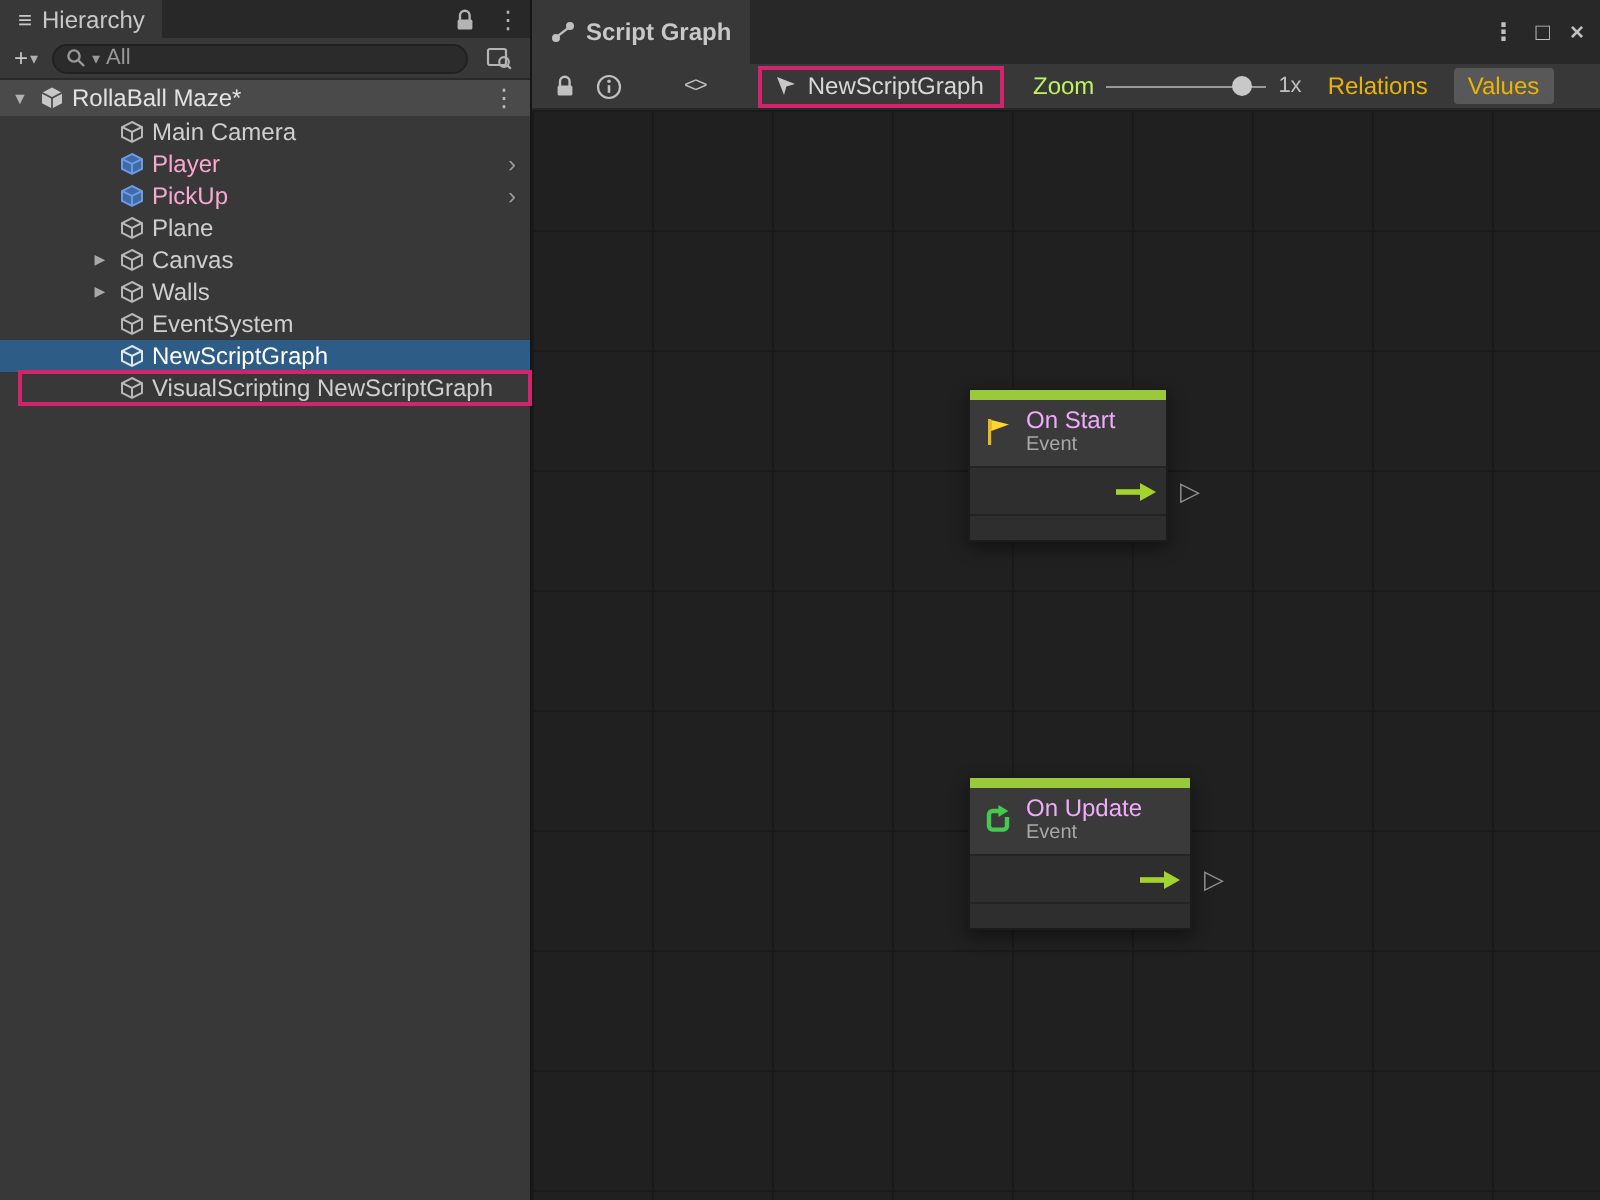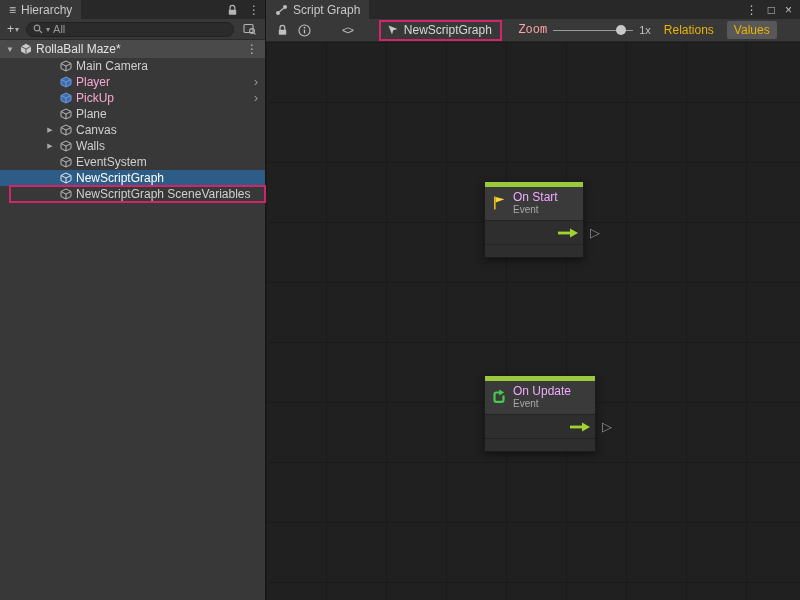--- a/index.html
+++ b/index.html
@@ -30,28 +30,28 @@
   .row-label { white-space:nowrap; }
   .tree-row.prefab .row-label { color:#f9a8d4; }
   .tree-row.selected { background:#2d5c87; }
   .tree-row.selected .row-label { color:#ffffff; }
   .chev { margin-left:auto; padding-right:7px; color:#9a9a9a; font-size:12px; }
   .annotation { position:absolute; border:2px solid #d2246b; pointer-events:none; }
   .annotation-row { left:9px; top:185px; width:257px; height:18px; }
 
   
   .graph-panel { flex:1; display:flex; flex-direction:column; border-left:1px solid #161616; min-width:0; }
-  .g-tabstrip { height:19px; background:#282828; display:flex; align-items:stretch; flex:none; }
+  .g-tabstrip { height:32px; background:#282828; display:flex; align-items:stretch; flex:none;font-weight:bold; }
   .win-icons { display:flex; align-items:center; gap:10px; padding:0 8px; color:#c0c0c0; }
   .g-toolbar { height:23px; background:#383838; border-bottom:1px solid #282828; display:flex; align-items:center; padding:0 6px; flex:none; }
   .tool-icon { display:flex; align-items:center; justify-content:center; padding:0 5px; color:#c0c0c0; }
   .code-icon { margin-left:26px; font-size:11px; letter-spacing:-1px; color:#c0c0c0; }
   .graph-name-box { margin-left:26px; display:flex; align-items:center; gap:5px; border:2px solid #d2246b; padding:1px 8px 2px 6px; color:#d8d8d8; }
   .zoom-group { margin-left:auto; display:flex; align-items:center; gap:6px; }
-  .zoom-label { color:#fca5a5;font-family:Liberation Mono, monospace; }
+  .zoom-label { color:#bef264; }
   .slider { width:80px; height:12px; position:relative; }
   .slider .track { position:absolute; left:0; right:0; top:5.5px; height:1px; background:#999; }
   .slider .thumb { position:absolute; top:1px; left:78%; width:10px; height:10px; border-radius:50%; background:#c8c8c8; }
   .zoom-value { color:#c0c0c0; font-size:11px; }
   .tool-btn { padding:2px 7px; margin-left:6px; color:#eab308; border-radius:2px; white-space:nowrap; }
   .tool-btn.active { background:#585858; }
   .di-frag { margin-left:6px; color:#0ea5e9; white-space:nowrap; overflow:hidden;margin-top:45px; }
 
   .graph-canvas { flex:1; position:relative; background-color:#202020;
     background-image:linear-gradient(to right,#1a1a1a 1px,transparent 1px),
@@ -226,21 +226,21 @@
 
       <div class="tree-row">
         <span class="twisty"></span>
         <span class="obj-icon">
             <svg width="12" height="12" viewBox="0 0 12 12">
               <polygon points="6,1 11,3.5 11,8.5 6,11 1,8.5 1,3.5" fill="none" stroke="#b8b8b8" stroke-width="1"></polygon>
               <polyline points="1,3.5 6,6 11,3.5" fill="none" stroke="#b8b8b8" stroke-width="1"></polyline>
               <line x1="6" y1="6" x2="6" y2="11" stroke="#b8b8b8" stroke-width="1"></line>
             </svg>
           </span>
-        <span class="row-label">NewScriptGraph SceneVariables</span>
+        <span class="row-label">VisualScripting NewScriptGraph</span>
       </div>
     </div>
 
     <div class="annotation annotation-row"></div>
   </div>
 
   <div class="graph-panel">
     <div class="g-tabstrip">
       <div class="tab">
         <svg width="13" height="12" viewBox="0 0 13 12">

